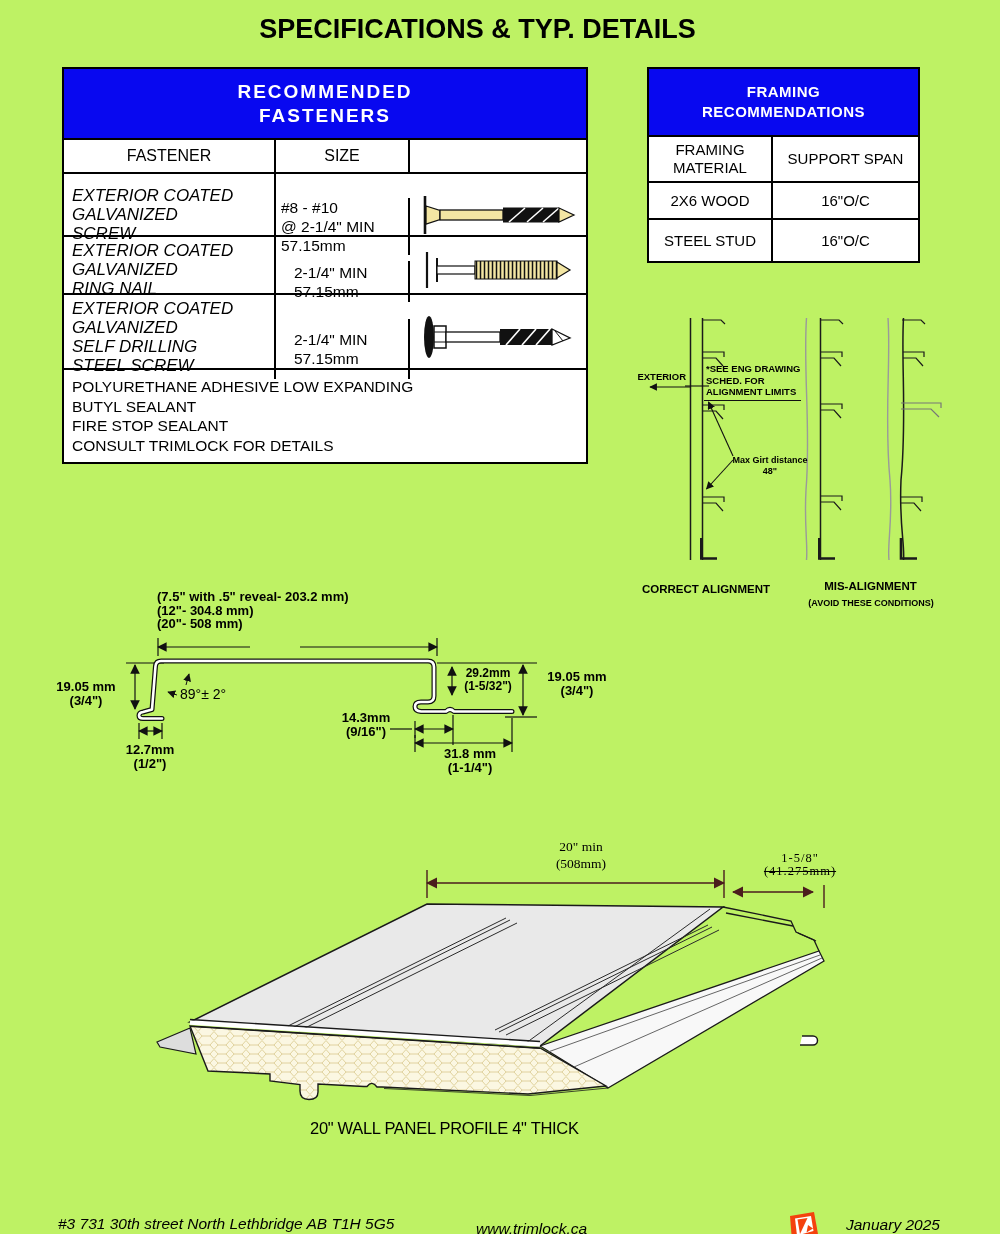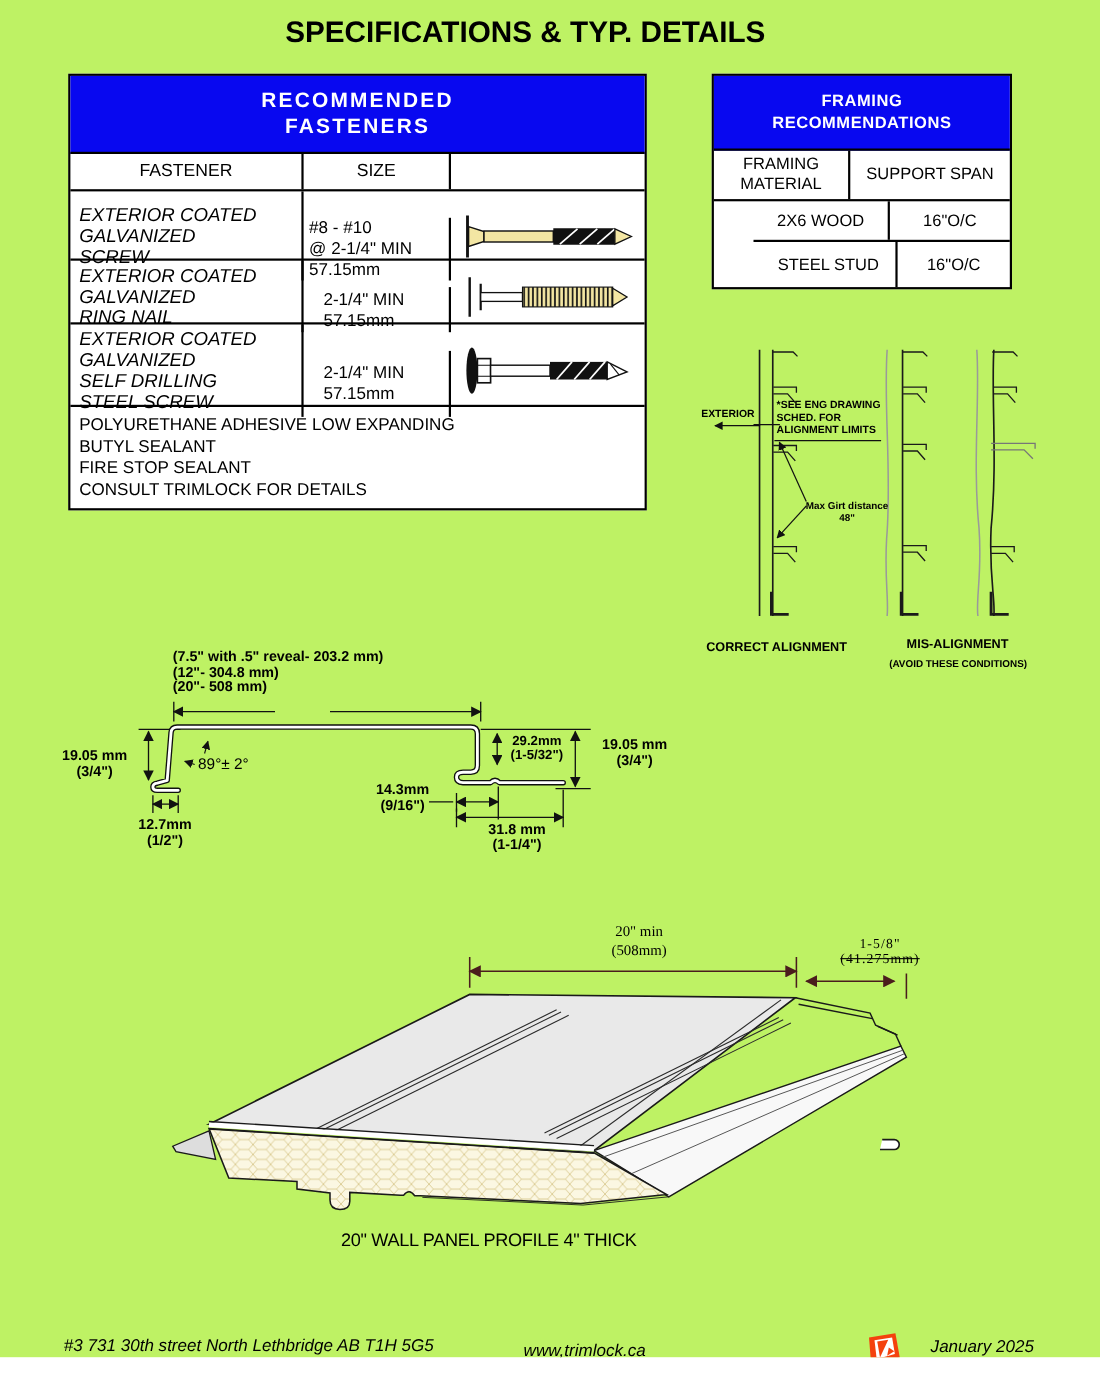--- a/index.html
+++ b/index.html
@@ -27,21 +27,21 @@
   .fnotes{padding:7px 8px;font-size:15.5px;line-height:19.5px;}
 
   
   .gtable{left:647px;top:67px;width:273px;border:2.5px solid #000;box-sizing:border-box;background:#fff;}
   .gtable .blue-head{height:66px;font-size:15px;letter-spacing:.5px;line-height:20px;}
   .grow{display:grid;grid-template-columns:124px 1fr;border-bottom:2px solid #000;box-sizing:border-box;}
   .grow:last-child{border-bottom:none;}
   .gcell{border-right:2px solid #000;box-sizing:border-box;display:flex;align-items:center;justify-content:center;
          text-align:center;font-size:15px;line-height:18px;padding:2px;}
   .gcell:last-child{border-right:none;}
-  .gh{height:46px;} .gr1{height:37px;margin-left:36px;} .gr2{height:41px;margin-left:43px;}
+  .gh{height:46px;} .gr1{height:37px;} .gr2{height:41px;}
 
   
   .fig{position:absolute;}
   .fig svg{position:absolute;left:0;top:0;}
   .lbl{position:absolute;font-size:13px;font-weight:bold;line-height:14px;white-space:nowrap;}
   .lbl.ctr{text-align:center;}
   .small-lbl{font-size:9.5px;font-weight:bold;line-height:11.5px;}
   .serif{font-family:"Liberation Serif",serif;font-weight:normal;}
   .strike{text-decoration:line-through;}
 

